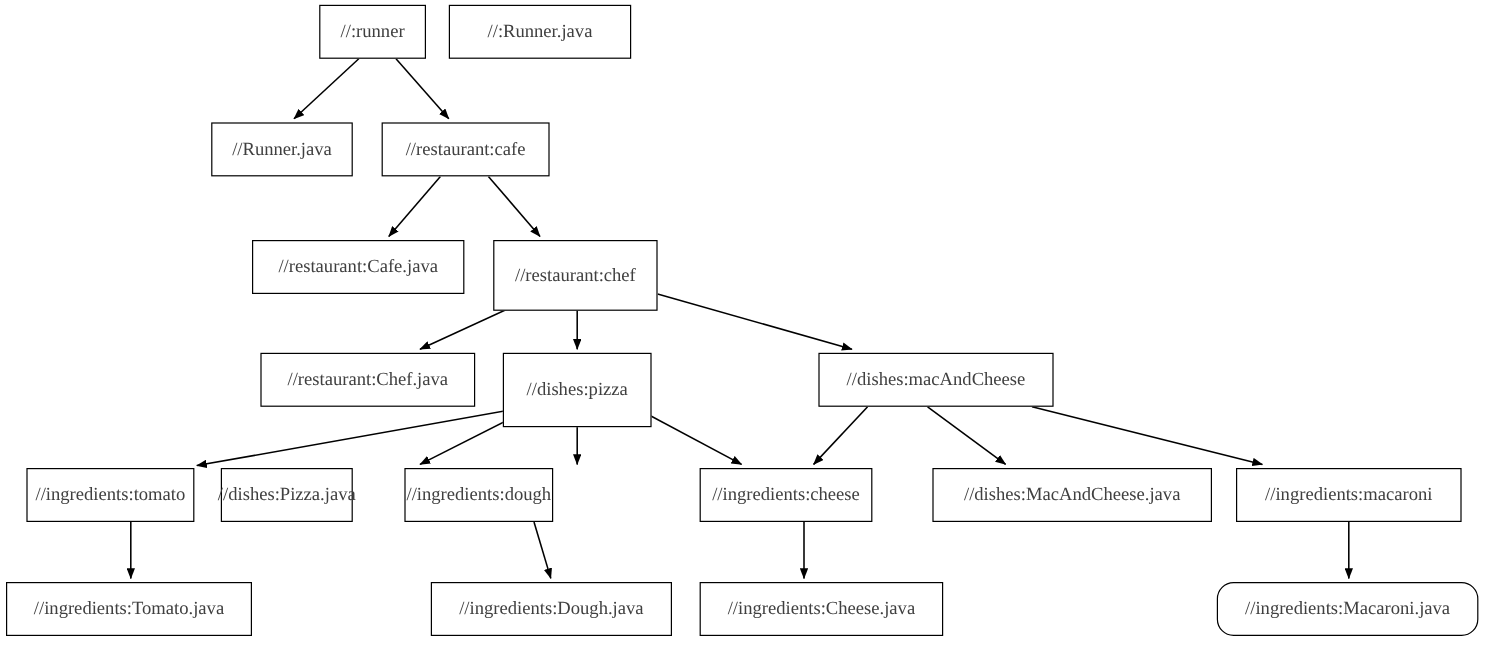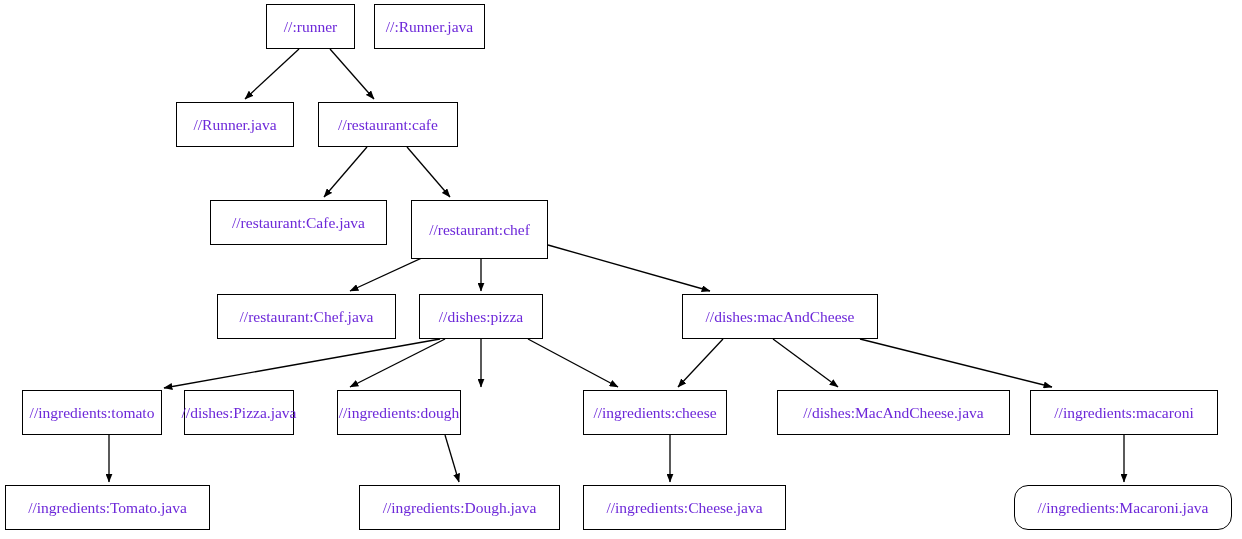--- a/index.html
+++ b/index.html
@@ -26,21 +26,21 @@
     pointer-events: none;
   }
   .graph-node {
     position: absolute;
     box-sizing: border-box;
     border: 1px solid #000000;
     background: #ffffff;
     display: flex;
     align-items: center;
     justify-content: center;
-    color: #6d28d9;
+    color: #404040;
     font-size: 15.5px;
     line-height: 1;
     white-space: nowrap;
     letter-spacing: 0;
   }
   .node-label {
     display: block;
     padding: 0 2px;
   }
 </style>
@@ -69,39 +69,39 @@
       <line x1="773" y1="339" x2="838" y2="387" stroke="#000000" stroke-width="1.3" marker-end="url(#arrowhead)"></line>
       <line x1="860" y1="339" x2="1052" y2="387" stroke="#000000" stroke-width="1.3" marker-end="url(#arrowhead)"></line>
       <line x1="109" y1="435" x2="109" y2="482" stroke="#000000" stroke-width="1.3" marker-end="url(#arrowhead)"></line>
       <line x1="445" y1="435" x2="459" y2="482" stroke="#000000" stroke-width="1.3" marker-end="url(#arrowhead)"></line>
       <line x1="670" y1="435" x2="670" y2="482" stroke="#000000" stroke-width="1.3" marker-end="url(#arrowhead)"></line>
       <line x1="1124" y1="435" x2="1124" y2="482" stroke="#000000" stroke-width="1.3" marker-end="url(#arrowhead)"></line>
     </svg>
 <div class="graph-node" style="left: 266px; top: 4px; width: 89px; height: 45px; border-color: rgb(0, 0, 0); background: rgb(255, 255, 255);">
       <span class="node-label">//:runner</span>
     </div>
-    <div class="graph-node" style="left: 374px; top: 4px; width: 111px; height: 45px; border-color: rgb(0, 0, 0); background: rgb(255, 255, 255);">
+    <div class="graph-node" style="left: 374px; top: 4px; width: 152px; height: 45px; border-color: rgb(0, 0, 0); background: rgb(255, 255, 255);">
       <span class="node-label">//:Runner.java</span>
     </div>
     <div class="graph-node" style="left: 176px; top: 102px; width: 118px; height: 45px; border-color: rgb(0, 0, 0); background: rgb(255, 255, 255);">
       <span class="node-label">//Runner.java</span>
     </div>
     <div class="graph-node" style="left: 318px; top: 102px; width: 140px; height: 45px; border-color: rgb(0, 0, 0); background: rgb(255, 255, 255);">
       <span class="node-label">//restaurant:cafe</span>
     </div>
     <div class="graph-node" style="left: 210px; top: 200px; width: 177px; height: 45px; border-color: rgb(0, 0, 0); background: rgb(255, 255, 255);">
       <span class="node-label">//restaurant:Cafe.java</span>
     </div>
     <div class="graph-node" style="left: 411px; top: 200px; width: 137px; height: 59px; border-color: rgb(0, 0, 0); background: rgb(255, 255, 255);">
       <span class="node-label">//restaurant:chef</span>
     </div>
     <div class="graph-node" style="left: 217px; top: 294px; width: 179px; height: 45px; border-color: rgb(0, 0, 0); background: rgb(255, 255, 255);">
       <span class="node-label">//restaurant:Chef.java</span>
     </div>
-    <div class="graph-node" style="left: 419px; top: 294px; width: 124px; height: 45px; border-color: rgb(0, 0, 0); background: rgb(255, 255, 255);">
+    <div class="graph-node" style="left: 419px; top: 294px; width: 124px; height: 62px; border-color: rgb(0, 0, 0); background: rgb(255, 255, 255);">
       <span class="node-label">//dishes:pizza</span>
     </div>
     <div class="graph-node" style="left: 682px; top: 294px; width: 196px; height: 45px; border-color: rgb(0, 0, 0); background: rgb(255, 255, 255);">
       <span class="node-label">//dishes:macAndCheese</span>
     </div>
     <div class="graph-node" style="left: 22px; top: 390px; width: 140px; height: 45px; border-color: rgb(0, 0, 0); background: rgb(255, 255, 255);">
       <span class="node-label">//ingredients:tomato</span>
     </div>
     <div class="graph-node" style="left: 184px; top: 390px; width: 110px; height: 45px; border-color: rgb(0, 0, 0); background: rgb(255, 255, 255);">
       <span class="node-label">//dishes:Pizza.java</span>

